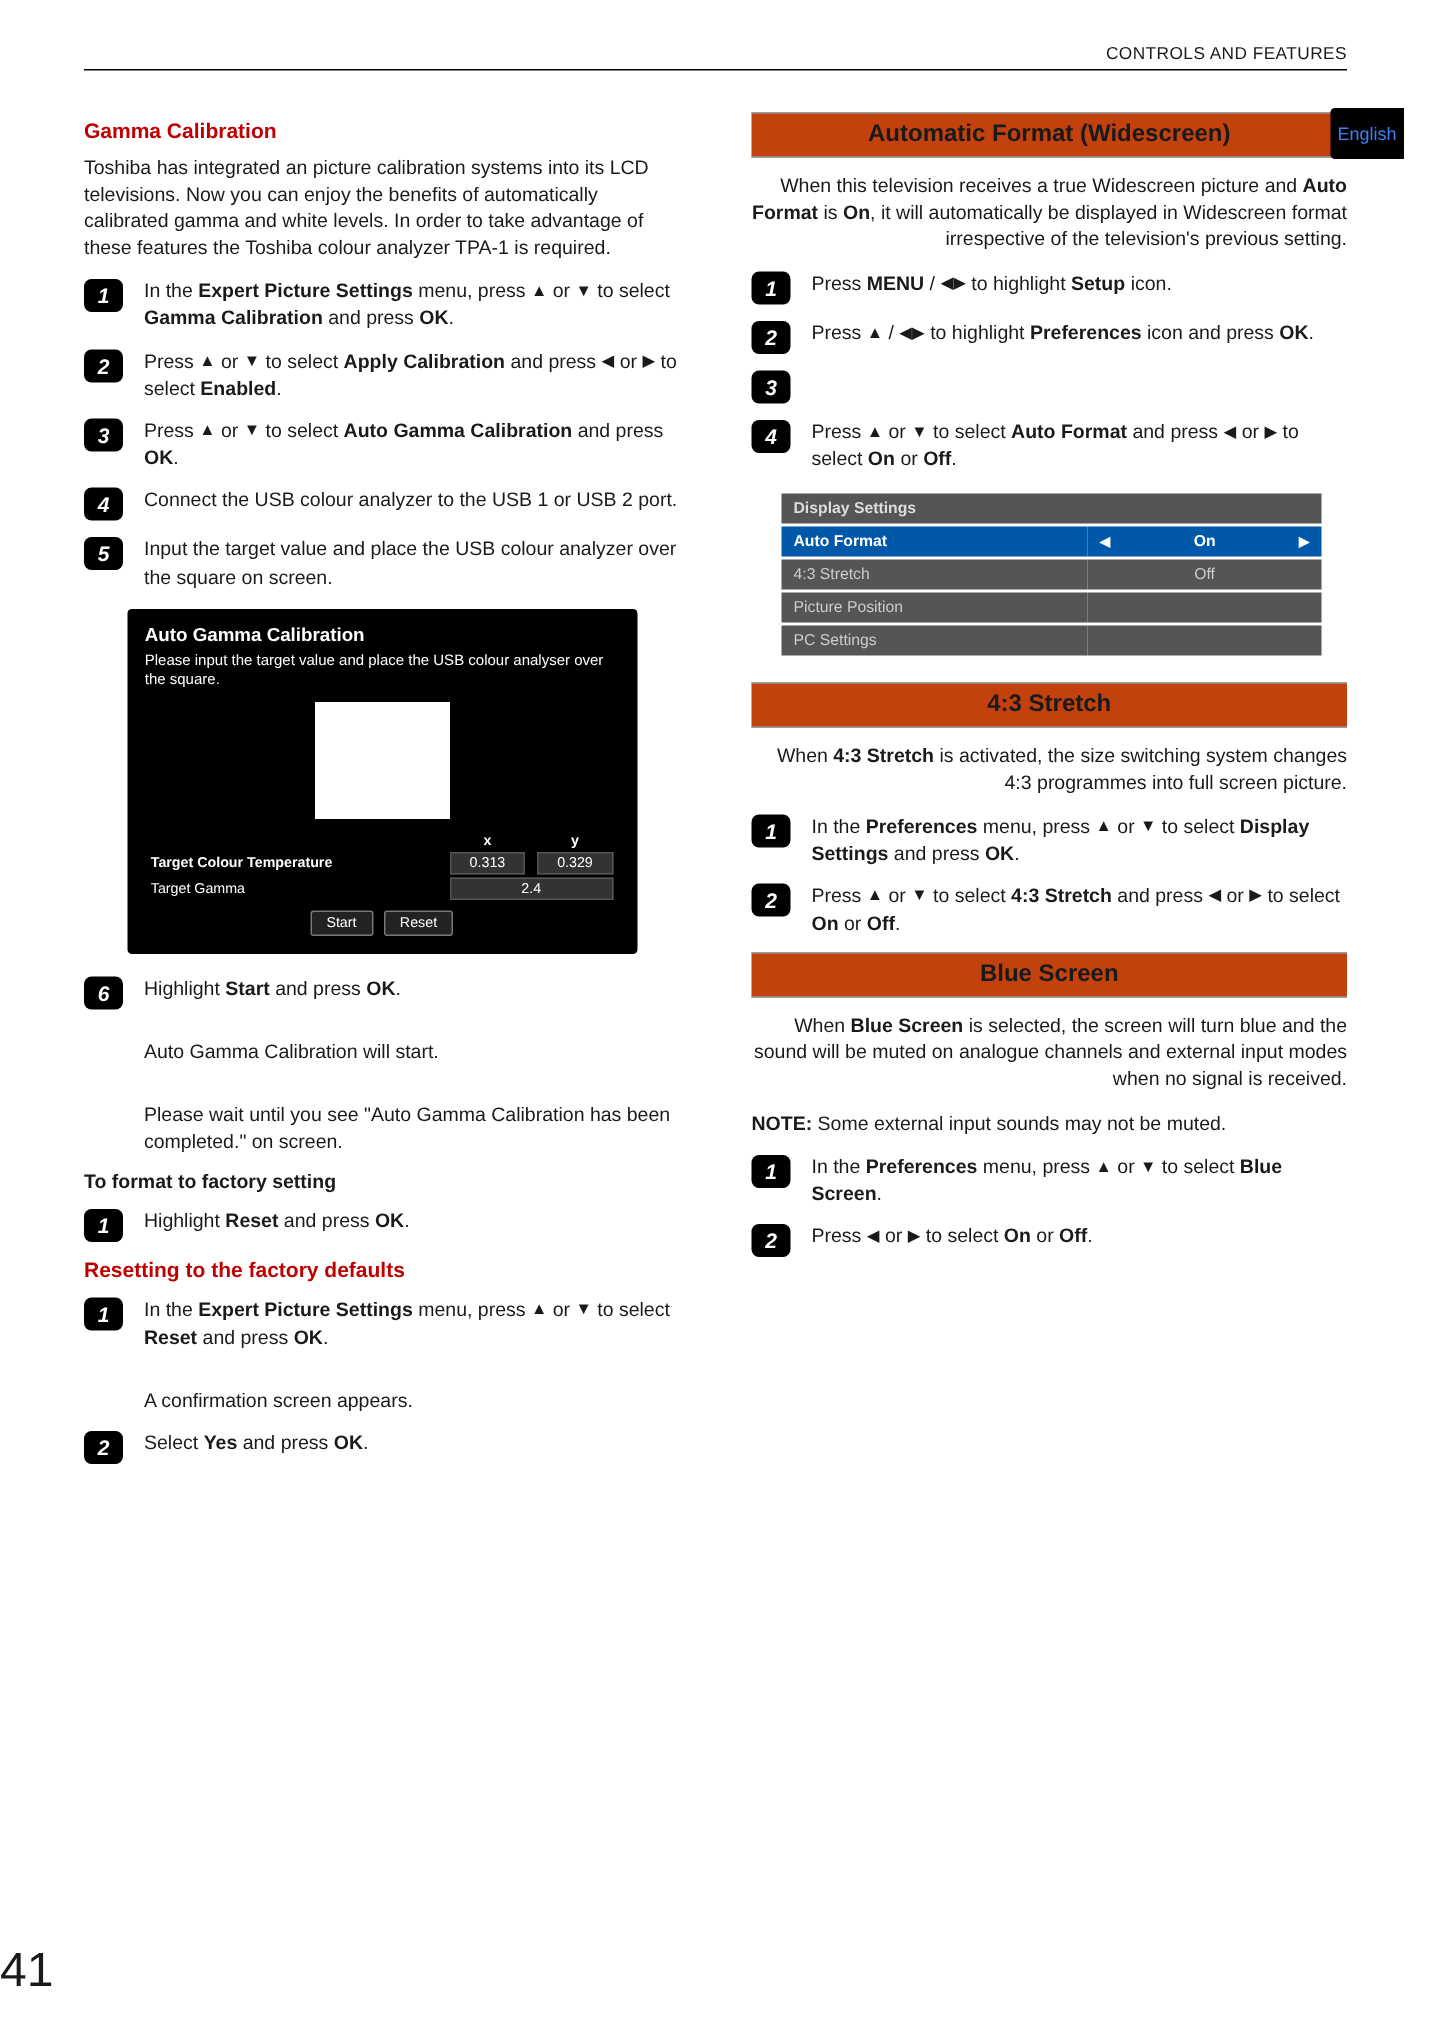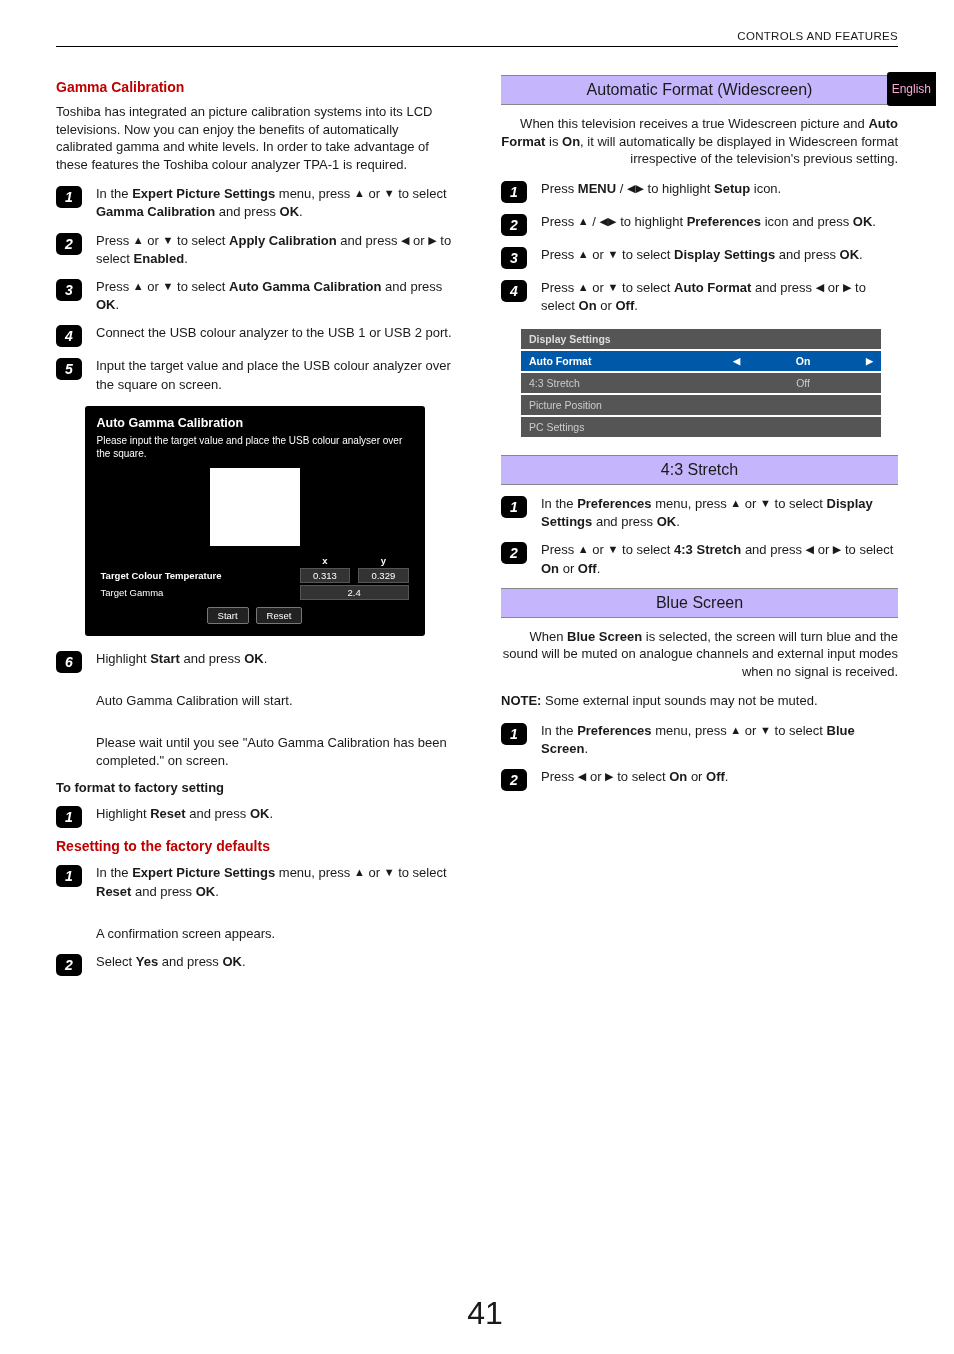--- a/index.html
+++ b/index.html
@@ -19,44 +19,44 @@
     margin-bottom: 22px;
     text-align: right;
     font-size: 11.5px;
     letter-spacing: 0.3px;
   }
   .side-tab {
     position: absolute;
     right: 18px;
     top: 72px;
     background: #000;
-    color: #f9a8d4;
+    color: #3b82f6;
     writing-mode: sideways-right;
     padding: 10px 5px;
     font-size: 12px;
     border-radius: 3px 0 0 3px;
   }
   .cols {
     display: flex;
     gap: 48px;
   }
   .col { flex: 1; min-width: 0; }
   h3.subhead {
     font-size: 14px;
     font-weight: bold;
     color: #C00000;
     margin: 10px 0 8px 0;
   }
   .section-title {
-    background: #c4b5fd;
+    background: #c2410c;
     border-top: 1px solid #888;
     border-bottom: 1px solid #888;
     text-align: center;
     font-size: 16px;
-    font-weight: normal;
+    font-weight: bold;
     padding: 5px 0;
     margin: 6px 0 10px 0;
   }
   p.body { margin: 6px 0 12px 0; line-height: 1.35; }
   p.intro-italic {
     text-align: right;
     margin: 6px 0 12px 0;
     line-height: 1.35;
   }
   .step {
@@ -159,22 +159,21 @@
   }
   .menu-row td.val { text-align: center; width: 110px; }
   .menu-row td.arrow { width: 18px; text-align: center; font-size: 9px; }
 
   .note-label { font-weight: bold; }
   .return-label { font-weight: bold; margin: 10px 0 6px 0; display:block; }
 
   .page-num {
     position: absolute;
     bottom: 22px;
-    left: 16px; right: 0;
-    text-align: center;
+    left: 0; right: 0;
     font-size: 32px;
     margin-top: 13px;
   }
 </style>
 </head>
 <body>
 
 <div class="header-line">CONTROLS AND FEATURES</div>
 <div class="side-tab">English</div>
 
@@ -302,23 +301,20 @@
           </div>
         </div>
         <div class="step">
           <div class="step-num">2</div>
           <div class="step-body">
             <p>Press <span class="tri">▲</span> / <span class="tri">◀</span><span class="tri">▶</span> to highlight <b>Preferences</b> icon and press <b>OK</b>.</p>
           </div>
         </div>
         <div class="step">
           <div class="step-num">3</div>
-          <div class="step-body">
-            <p>Press <span class="tri">▲</span> or <span class="tri">▼</span> to select <b>Display Settings</b> and press <b>OK</b>.</p>
-          </div>
         </div>
         <div class="step">
           <div class="step-num">4</div>
           <div class="step-body">
             <p>Press <span class="tri">▲</span> or <span class="tri">▼</span> to select <b>Auto Format</b> and press <span class="tri">◀</span> or <span class="tri">▶</span> to select <b>On</b> or <b>Off</b>.</p>
           </div>
         </div>
       </div>
 
     <table class="menu-table">
@@ -349,20 +345,21 @@
           <tr class="menu-row">
             <td>PC Settings</td>
             <td class="arrow"></td>
             <td class="val"></td>
             <td class="arrow"></td>
           </tr>
         </tbody>
     </table>
 
     <div class="section-title">4:3 Stretch</div>
+    <p class="intro-italic">When <b>4:3 Stretch</b> is activated, the size switching system changes 4:3 programmes into full screen picture.</p>
     <div>
         <div class="step">
           <div class="step-num">1</div>
           <div class="step-body">
             <p>In the <b>Preferences</b> menu, press <span class="tri">▲</span> or <span class="tri">▼</span> to select <b>Display Settings</b> and press <b>OK</b>.</p>
           </div>
         </div>
         <div class="step">
           <div class="step-num">2</div>
           <div class="step-body">

